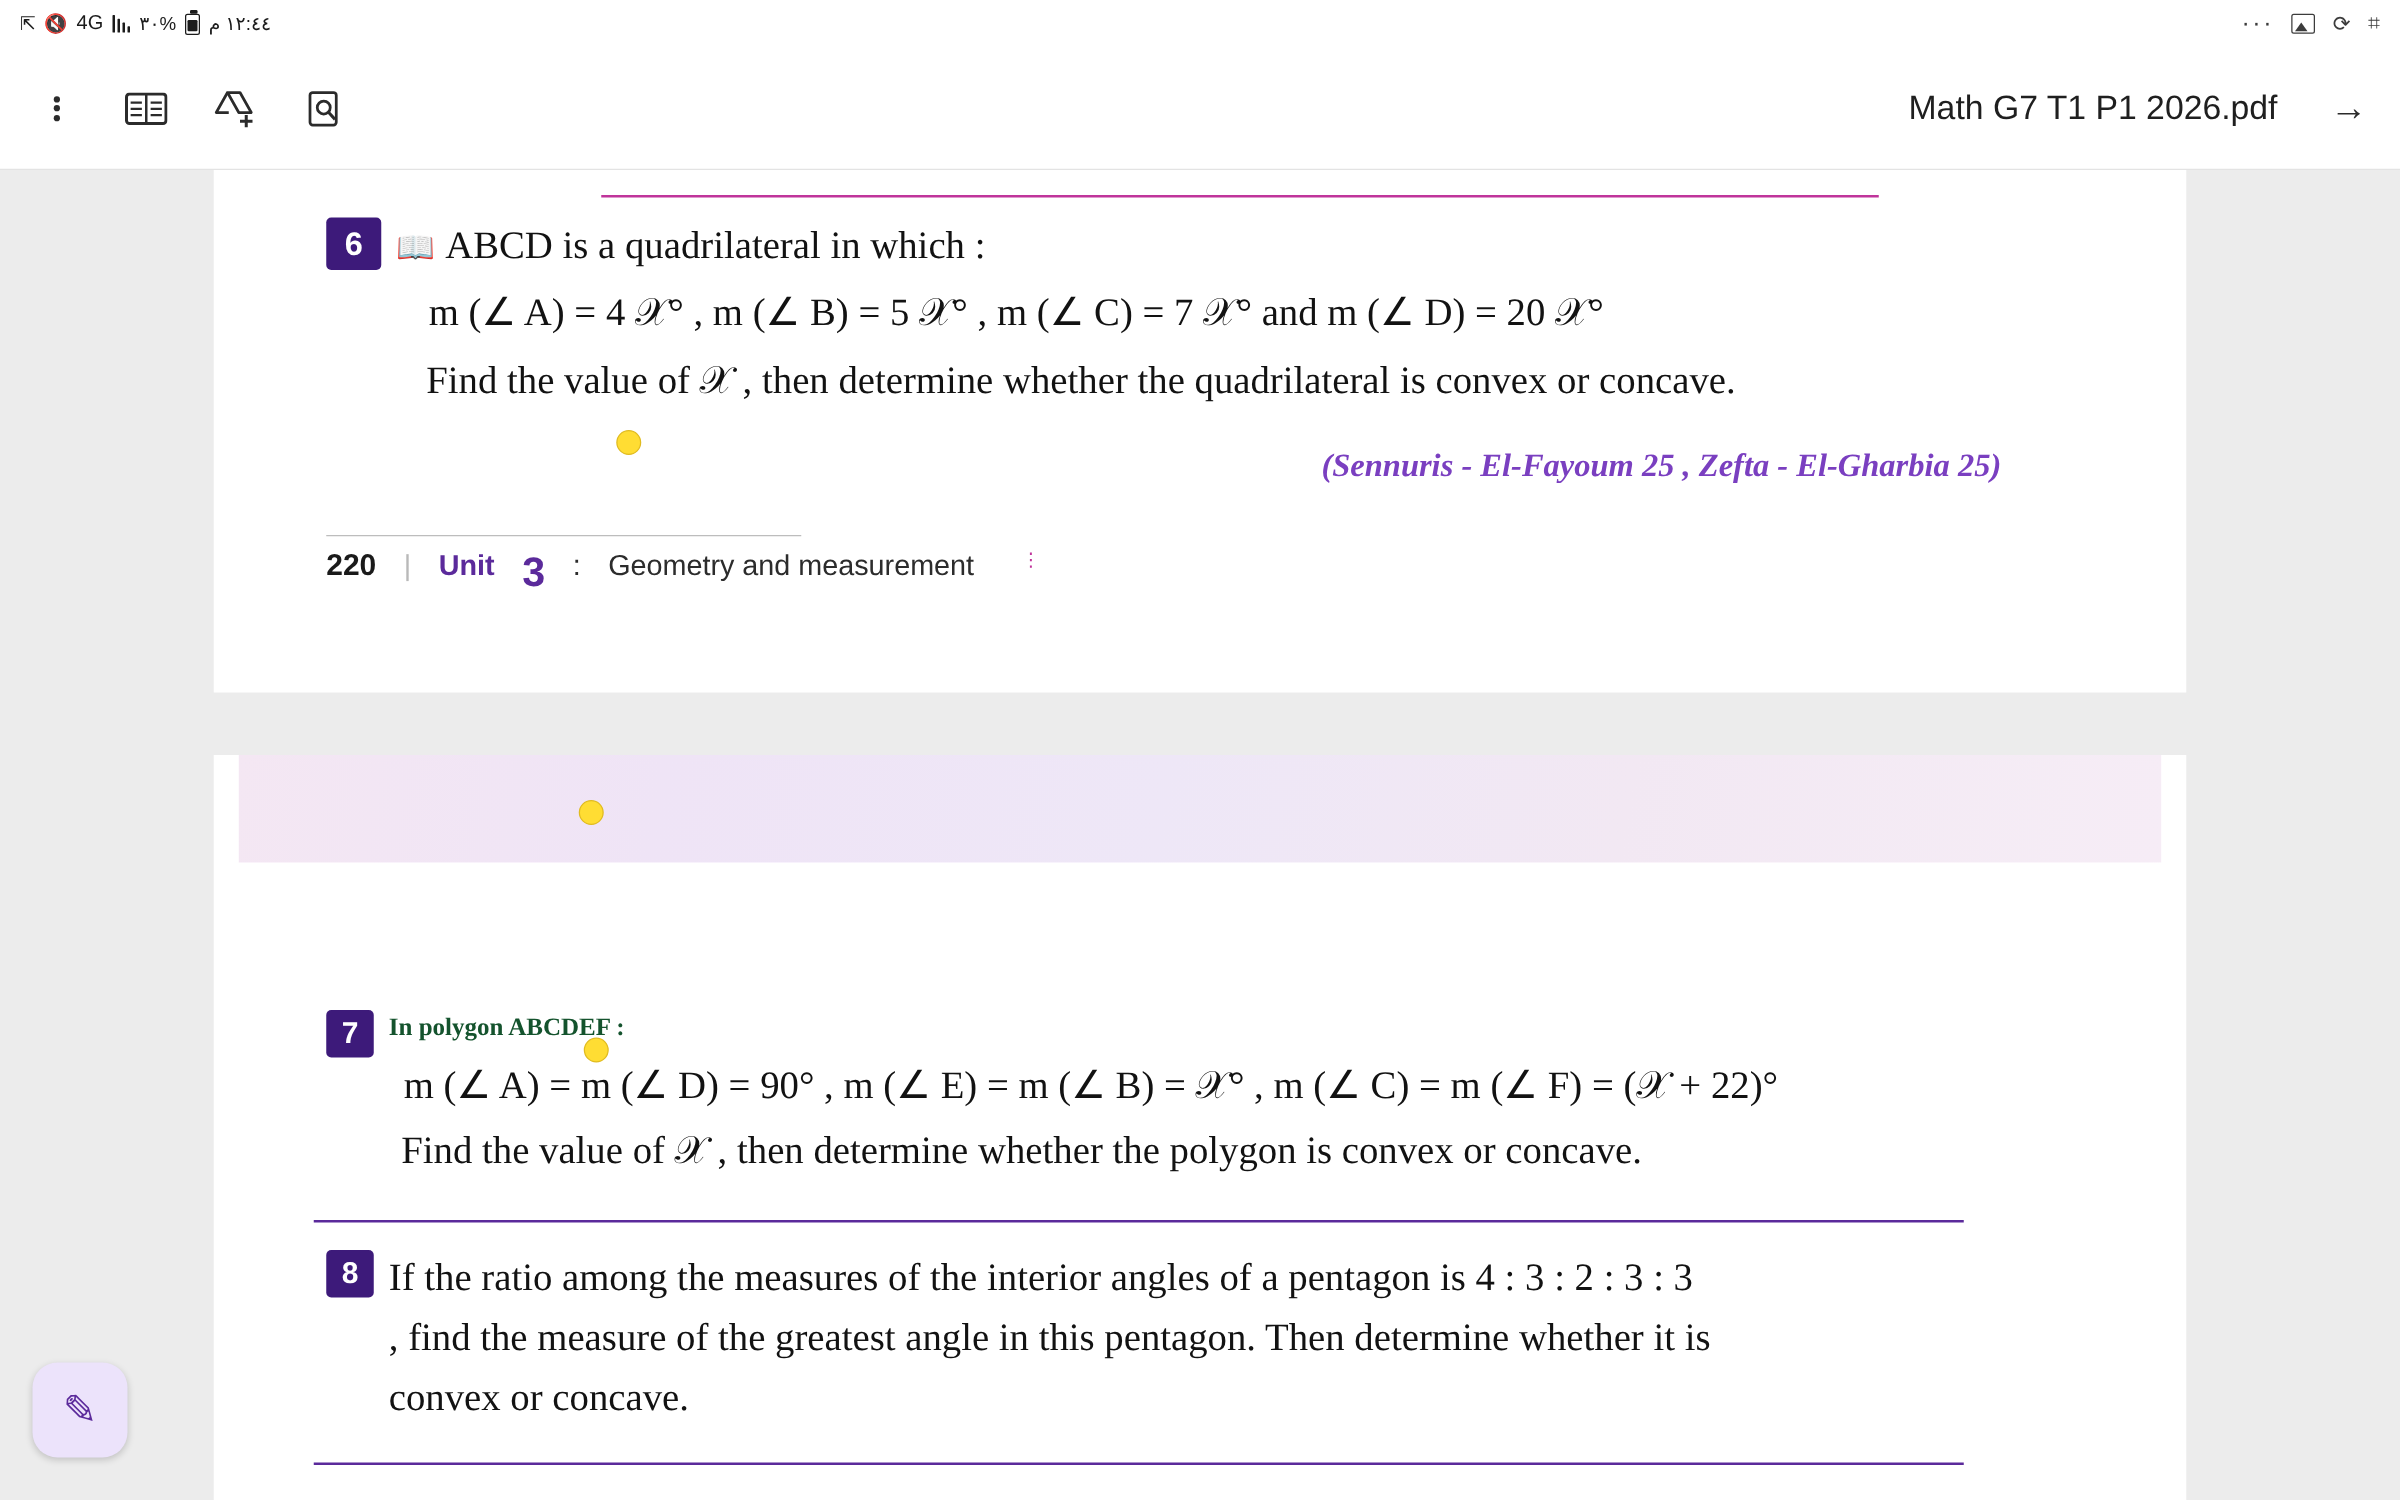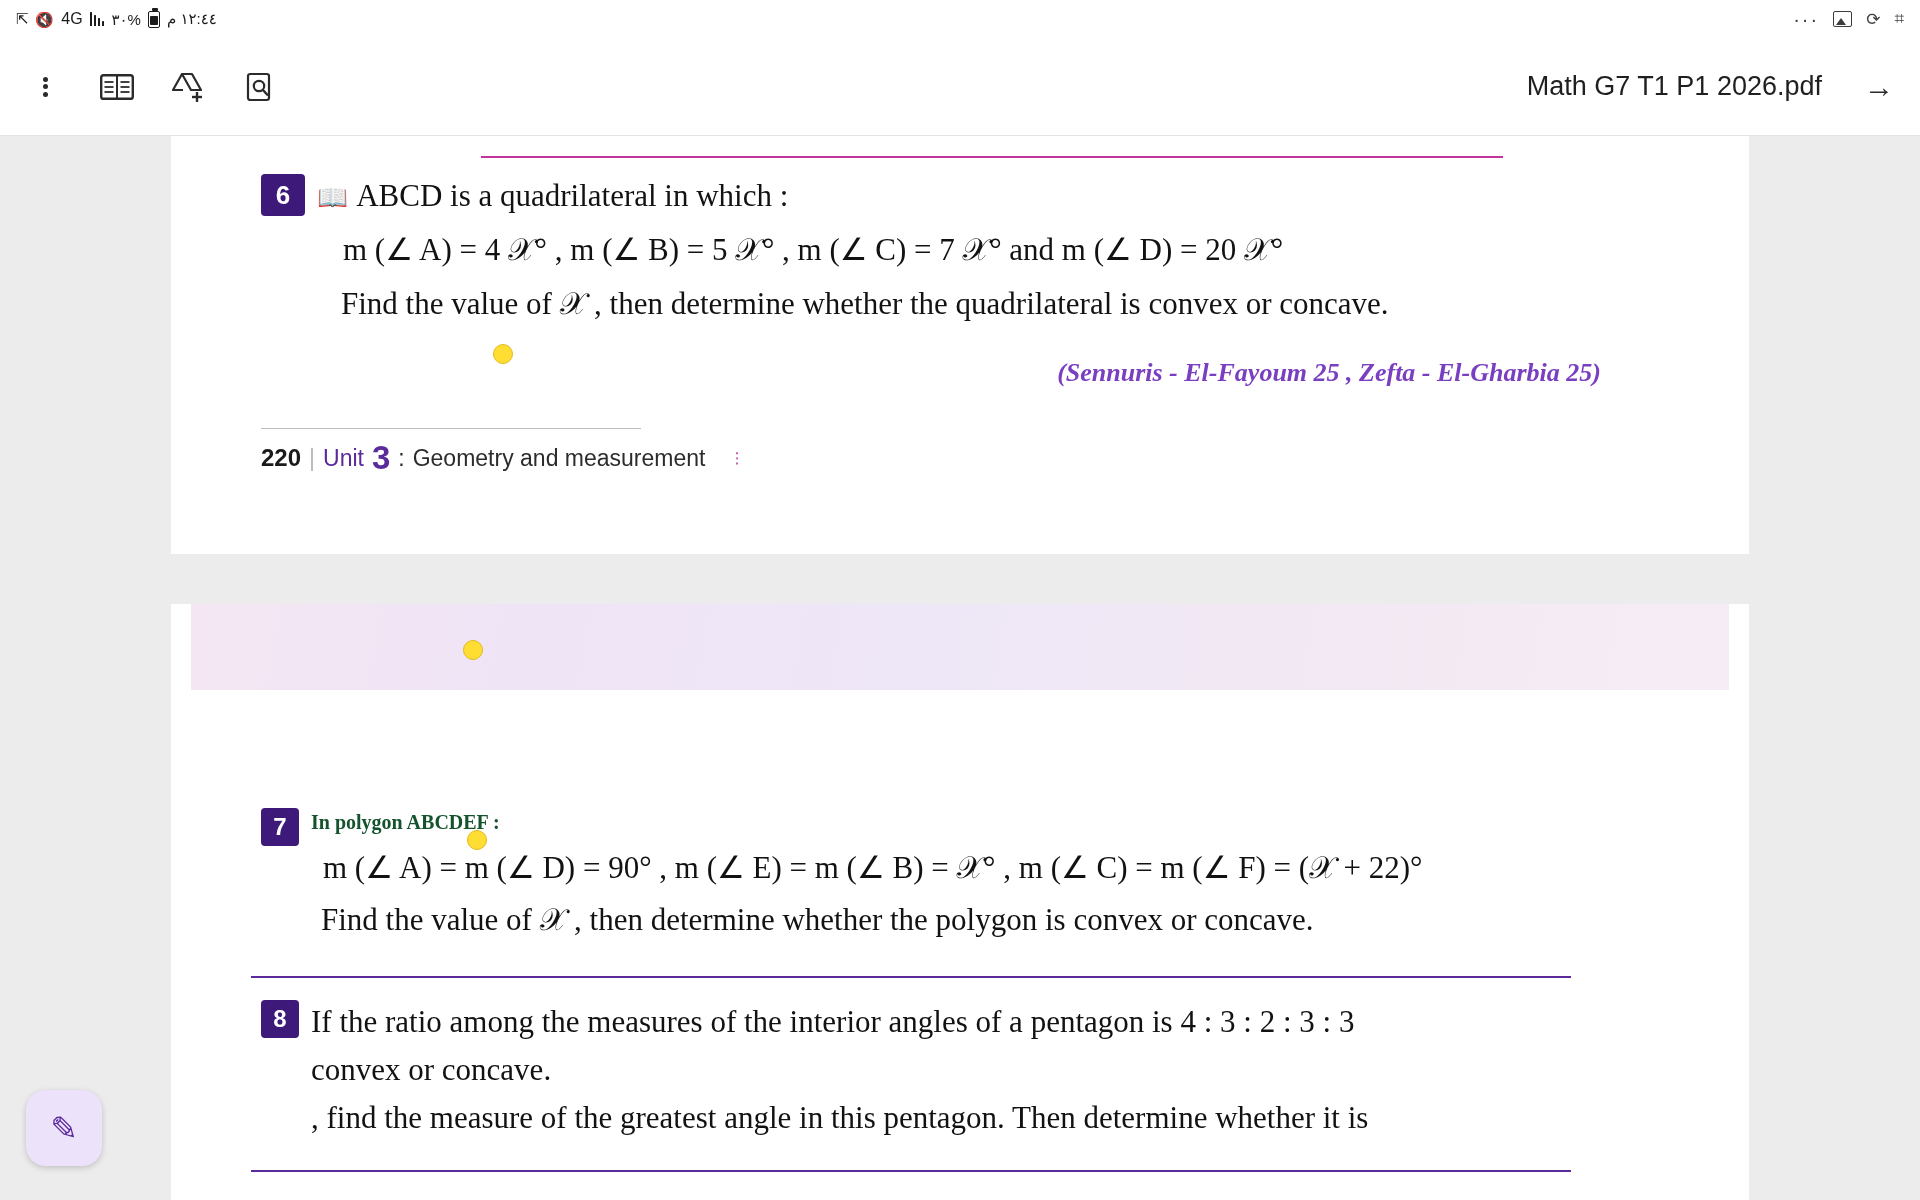--- a/index.html
+++ b/index.html
@@ -134,26 +134,26 @@
     font-weight: bold;
     font-family: "Liberation Serif", serif;
     font-size: 26px;
     margin-top: 32px;
     padding-right: 58px;
   }
   .footer-rule {
     width: 380px; height: 1px; background: #bdbdbd; margin: 40px 0 10px 0;
   }
   .footer-line {
-    display: flex; align-items: center; gap: 8px;
+    display: flex; align-items: flex-start; gap: 22px;
     font-size: 23px; color:#2c2c2c;
   }
   .pgno { font-weight: bold; color:#1a1a1a; font-size: 24px; }
   .vdiv { color:#b9b9b9; }
-  .unit-word { color:#5b2a9b; font-weight: normal; }
+  .unit-word { color:#5b2a9b; font-weight: bold; }
   .unit-num { color:#5b2a9b; font-weight: bold; font-size: 33px; }
   .unit-colon { color:#2c2c2c; }
   .foot-sub { color:#2c2c2c; }
   .tiny-mark { color:#c0349b; font-size: 15px; margin-left: 16px; }
 
   
   .band {
     height: 86px;
     margin: 16px 20px 0 20px;
     background: linear-gradient(100deg,#f4e6f3 0%, #efe3f6 22%, #eee6f7 48%, #f2e7f3 72%, #f6ecf6 100%);
@@ -308,22 +308,22 @@
       <div class="bullet-dot" style="left:296px; top:226px;"></div>
     </div>
 
     <div class="hr-purple w1"></div>
 
     <div class="pad" style="margin-top:22px;">
       <div class="qrow">
         <div class="qnum small">8</div>
         <div class="qbody">
           <div>If the ratio among the measures of the interior angles of a pentagon is 4 : 3 : 2 : 3 : 3</div>
+          <div style="margin-top:4px;">, find the measure of the greatest angle in this pentagon. Then determine whether it is</div>
           <div style="margin-top:4px;">convex or concave.</div>
-          <div style="margin-top:4px;">, find the measure of the greatest angle in this pentagon. Then determine whether it is</div>
         </div>
       </div>
       <div class="bullet-dot" style="left:292px; top:36px;"></div>
     </div>
 
     <div class="hr-purple w2"></div>
   </div>
 
   <div class="fab">
     <span class="glyph">✎</span>

